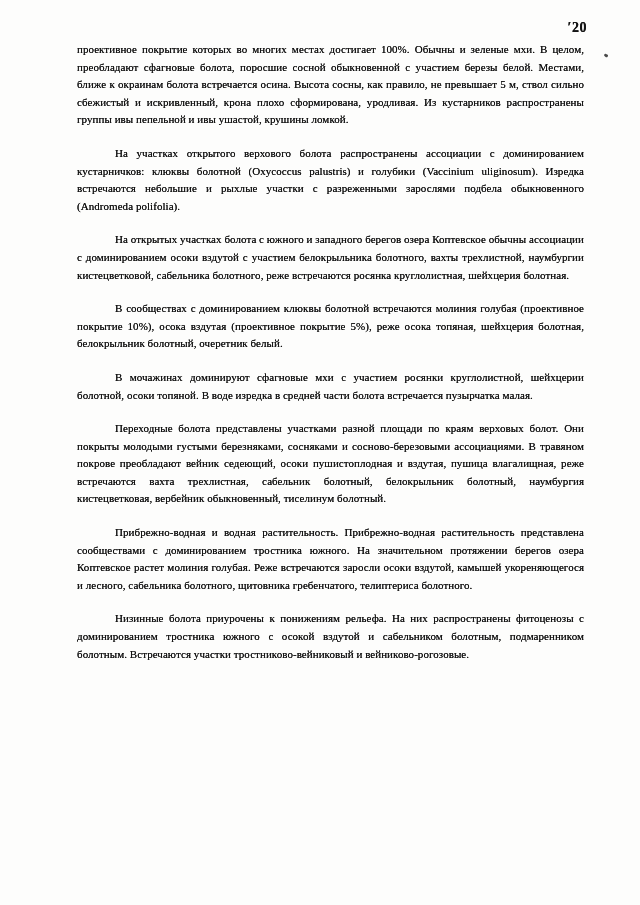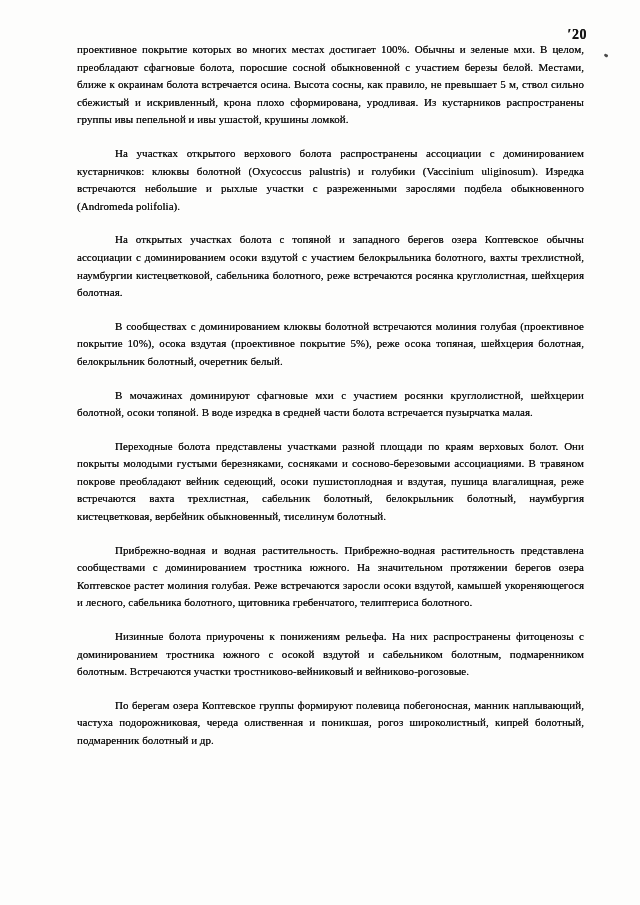--- a/index.html
+++ b/index.html
@@ -20,21 +20,20 @@
     inset: 0;
   }
   .page-number {
     position: absolute;
     top: 20px;
     right: 53px;
     font-size: 14px;
     font-weight: bold;
     letter-spacing: 0.5px;
     text-shadow: 0 0 0.3px #141414;
-    margin-top: 7px;
   }
   .doc-body {
     position: absolute;
     left: 77px;
     top: 41px;
     width: 507px;
     font-size: 11px;
     line-height: 17.6px;
     text-align: justify;
     text-shadow: 0 0 0.45px #1a1a1a;
@@ -65,22 +64,21 @@
 
 <div class="page">
 
   <div class="page-number">′20</div>
 
   <span class="speck"></span>
 
   <div class="doc-body">
       <p class="para">проективное покрытие которых во многих местах достигает 100%. Обычны и зеленые мхи. В целом, преобладают сфагновые болота, поросшие сосной обыкновенной с участием березы белой. Местами, ближе к окраинам болота встречается осина. Высота сосны, как правило, не превышает 5 м, ствол сильно сбежистый и искривленный, крона плохо сформирована, уродливая. Из кустарников распространены группы ивы пепельной и ивы ушастой, крушины ломкой.</p>
       <p class="para indent">На участках открытого верхового болота распространены ассоциации с доминированием кустарничков: клюквы болотной (Oxycoccus palustris) и голубики (Vaccinium uliginosum). Изредка встречаются небольшие и рыхлые участки с разреженными зарослями подбела обыкновенного (Andromeda polifolia).</p>
-      <p class="para indent">На открытых участках болота с топяной и западного берегов озера Коптевское обычны ассоциации с доминированием осоки вздутой с участием белокрыльника болотного, вахты трехлистной, наумбургии кистецветковой, сабельника болотного, реже встречаются росянка круглолистная, шейхцерия болотная.</p>
+      <p class="para indent">На открытых участках болота с южного и западного берегов озера Коптевское обычны ассоциации с доминированием осоки вздутой с участием белокрыльника болотного, вахты трехлистной, наумбургии кистецветковой, сабельника болотного, реже встречаются росянка круглолистная, шейхцерия болотная.</p>
       <p class="para indent">В сообществах с доминированием клюквы болотной  встречаются молиния голубая (проективное покрытие 10%), осока вздутая (проективное покрытие  5%), реже осока топяная, шейхцерия болотная, белокрыльник болотный, очеретник белый.</p>
       <p class="para indent">В мочажинах доминируют сфагновые мхи с участием росянки круглолистной, шейхцерии болотной, осоки топяной. В воде изредка в средней части болота встречается пузырчатка малая.</p>
       <p class="para indent">Переходные болота представлены участками разной площади по краям верховых болот. Они покрыты молодыми густыми березняками, сосняками и сосново-березовыми ассоциациями. В травяном покрове преобладают вейник седеющий, осоки пушистоплодная и вздутая, пушица влагалищная, реже встречаются вахта трехлистная, сабельник болотный, белокрыльник болотный, наумбургия кистецветковая, вербейник обыкновенный, тиселинум болотный.</p>
       <p class="para indent">Прибрежно-водная и водная растительность. Прибрежно-водная растительность представлена сообществами с доминированием тростника южного. На значительном протяжении берегов озера Коптевское растет молиния голубая. Реже встречаются  заросли осоки вздутой, камышей укореняющегося и лесного, сабельника болотного, щитовника гребенчатого, телиптериса болотного.</p>
       <p class="para indent">Низинные болота приурочены к понижениям рельефа. На них распространены фитоценозы с доминированием тростника южного с осокой вздутой и сабельником болотным, подмаренником болотным. Встречаются участки тростниково-вейниковый и вейниково-рогозовые.</p>
-      <p class="para indent">По берегам озера Коптевское группы формируют полевица побегоносная, манник наплывающий, частуха подорожниковая, череда олиственная и поникшая, рогоз широколистный, кипрей болотный, подмаренник болотный и др.</p>
     </div>
 
 </div>
 
 </body></html>

